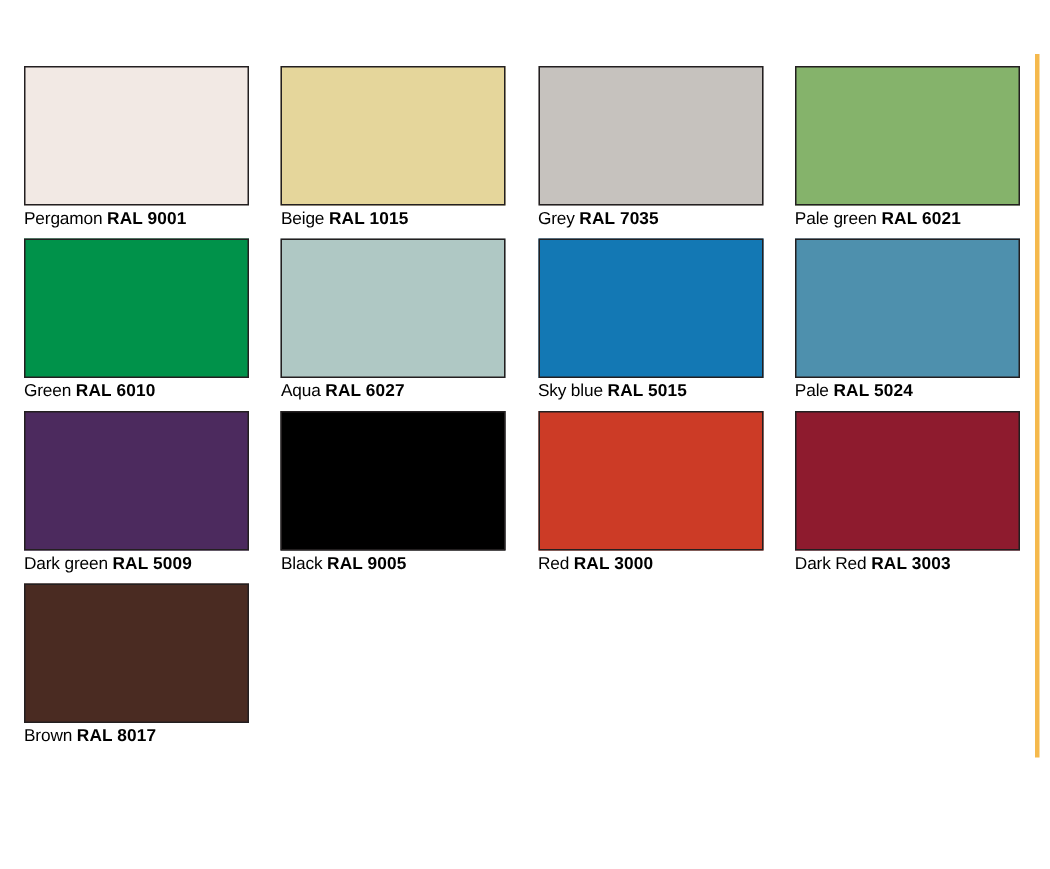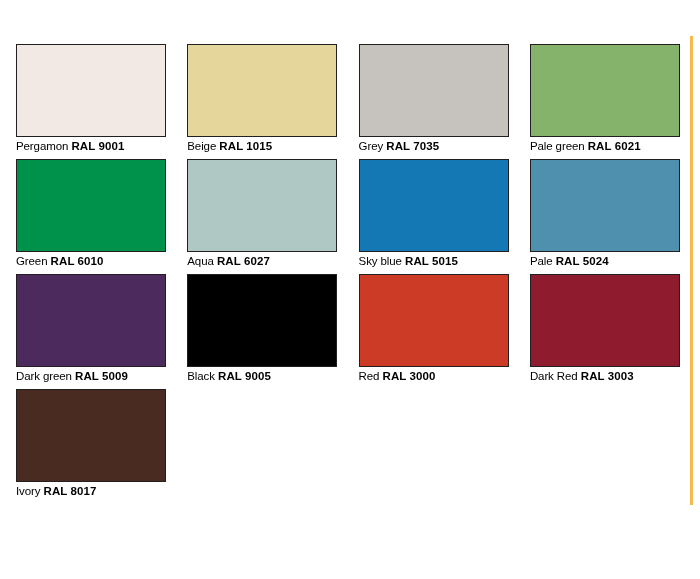--- a/index.html
+++ b/index.html
@@ -121,15 +121,15 @@
     <div class="swatch-cell">
       <div class="swatch-chip" style="background: rgb(204, 59, 38); border-color: rgb(35, 31, 32);"></div>
       <div class="swatch-caption"><span class="swatch-name">Red</span> <span class="swatch-code">RAL 3000</span></div>
     </div>
     <div class="swatch-cell">
       <div class="swatch-chip" style="background: rgb(142, 27, 46); border-color: rgb(35, 31, 32);"></div>
       <div class="swatch-caption"><span class="swatch-name">Dark Red</span> <span class="swatch-code">RAL 3003</span></div>
     </div>
     <div class="swatch-cell">
       <div class="swatch-chip" style="background: rgb(74, 43, 34); border-color: rgb(35, 31, 32);"></div>
-      <div class="swatch-caption"><span class="swatch-name">Ivory</span> <span class="swatch-code">RAL 8017</span></div>
+      <div class="swatch-caption"><span class="swatch-name">Brown</span> <span class="swatch-code">RAL 8017</span></div>
     </div>
   </div>
 
 </body></html>

